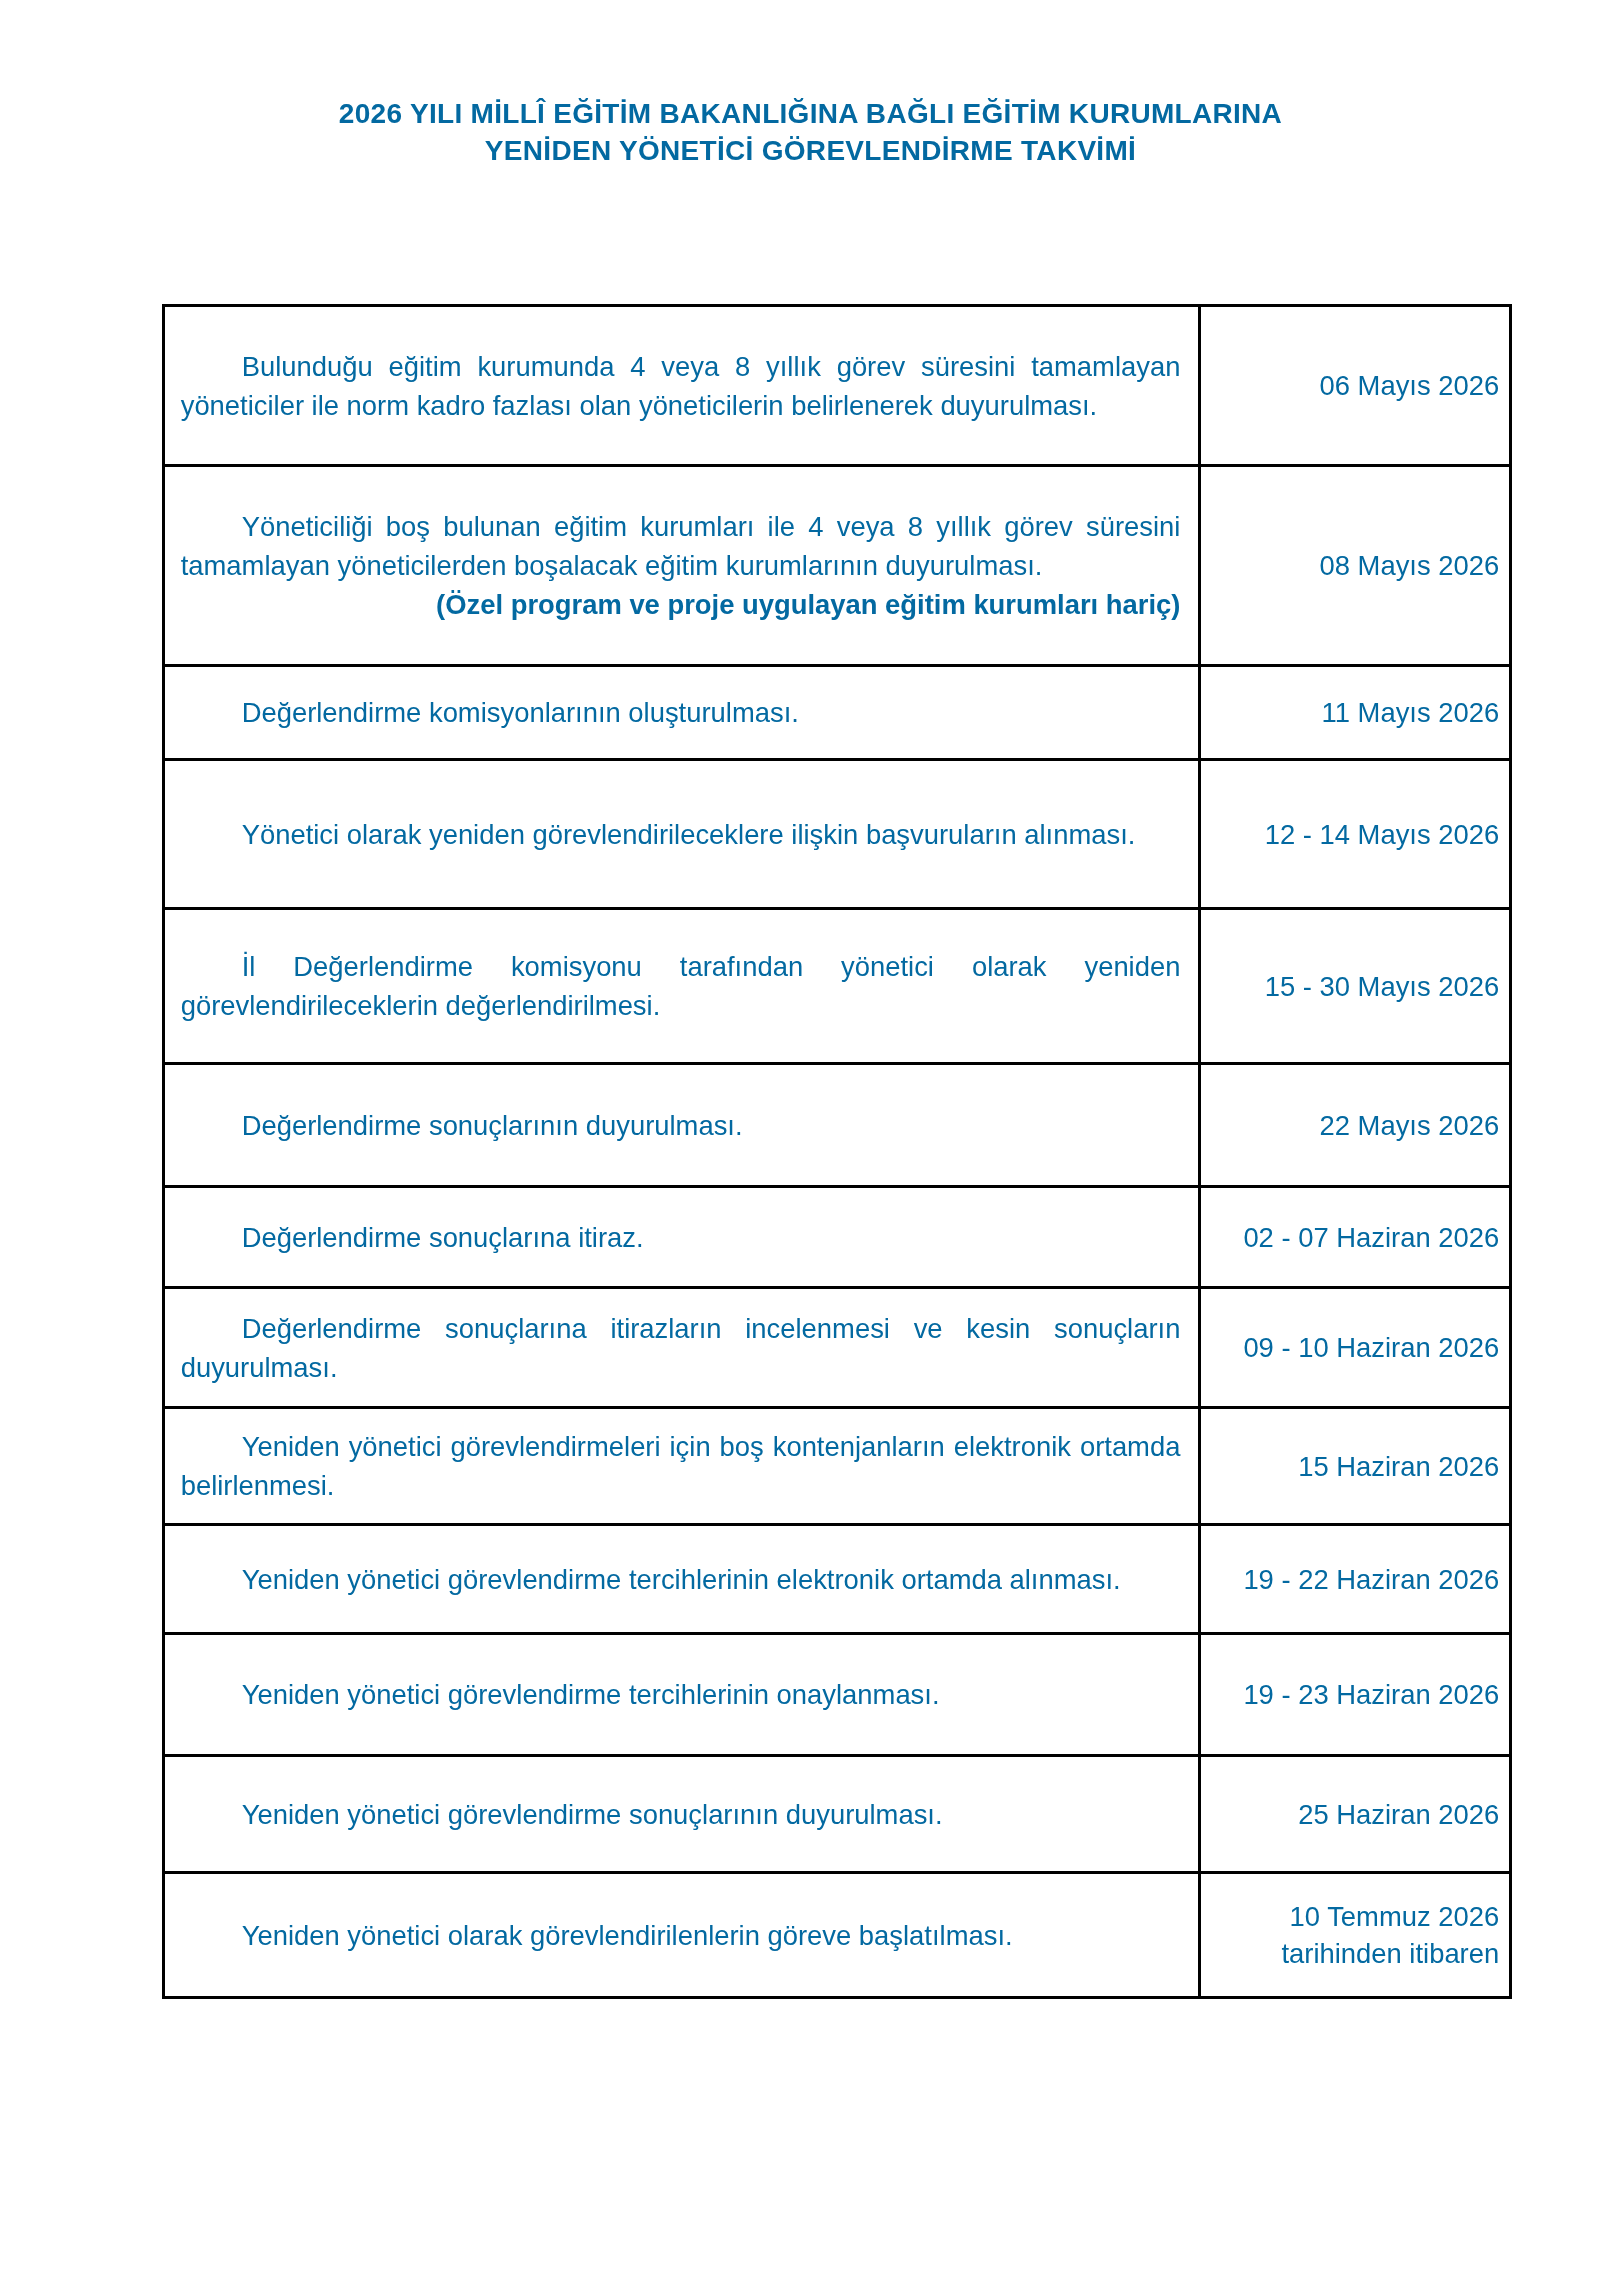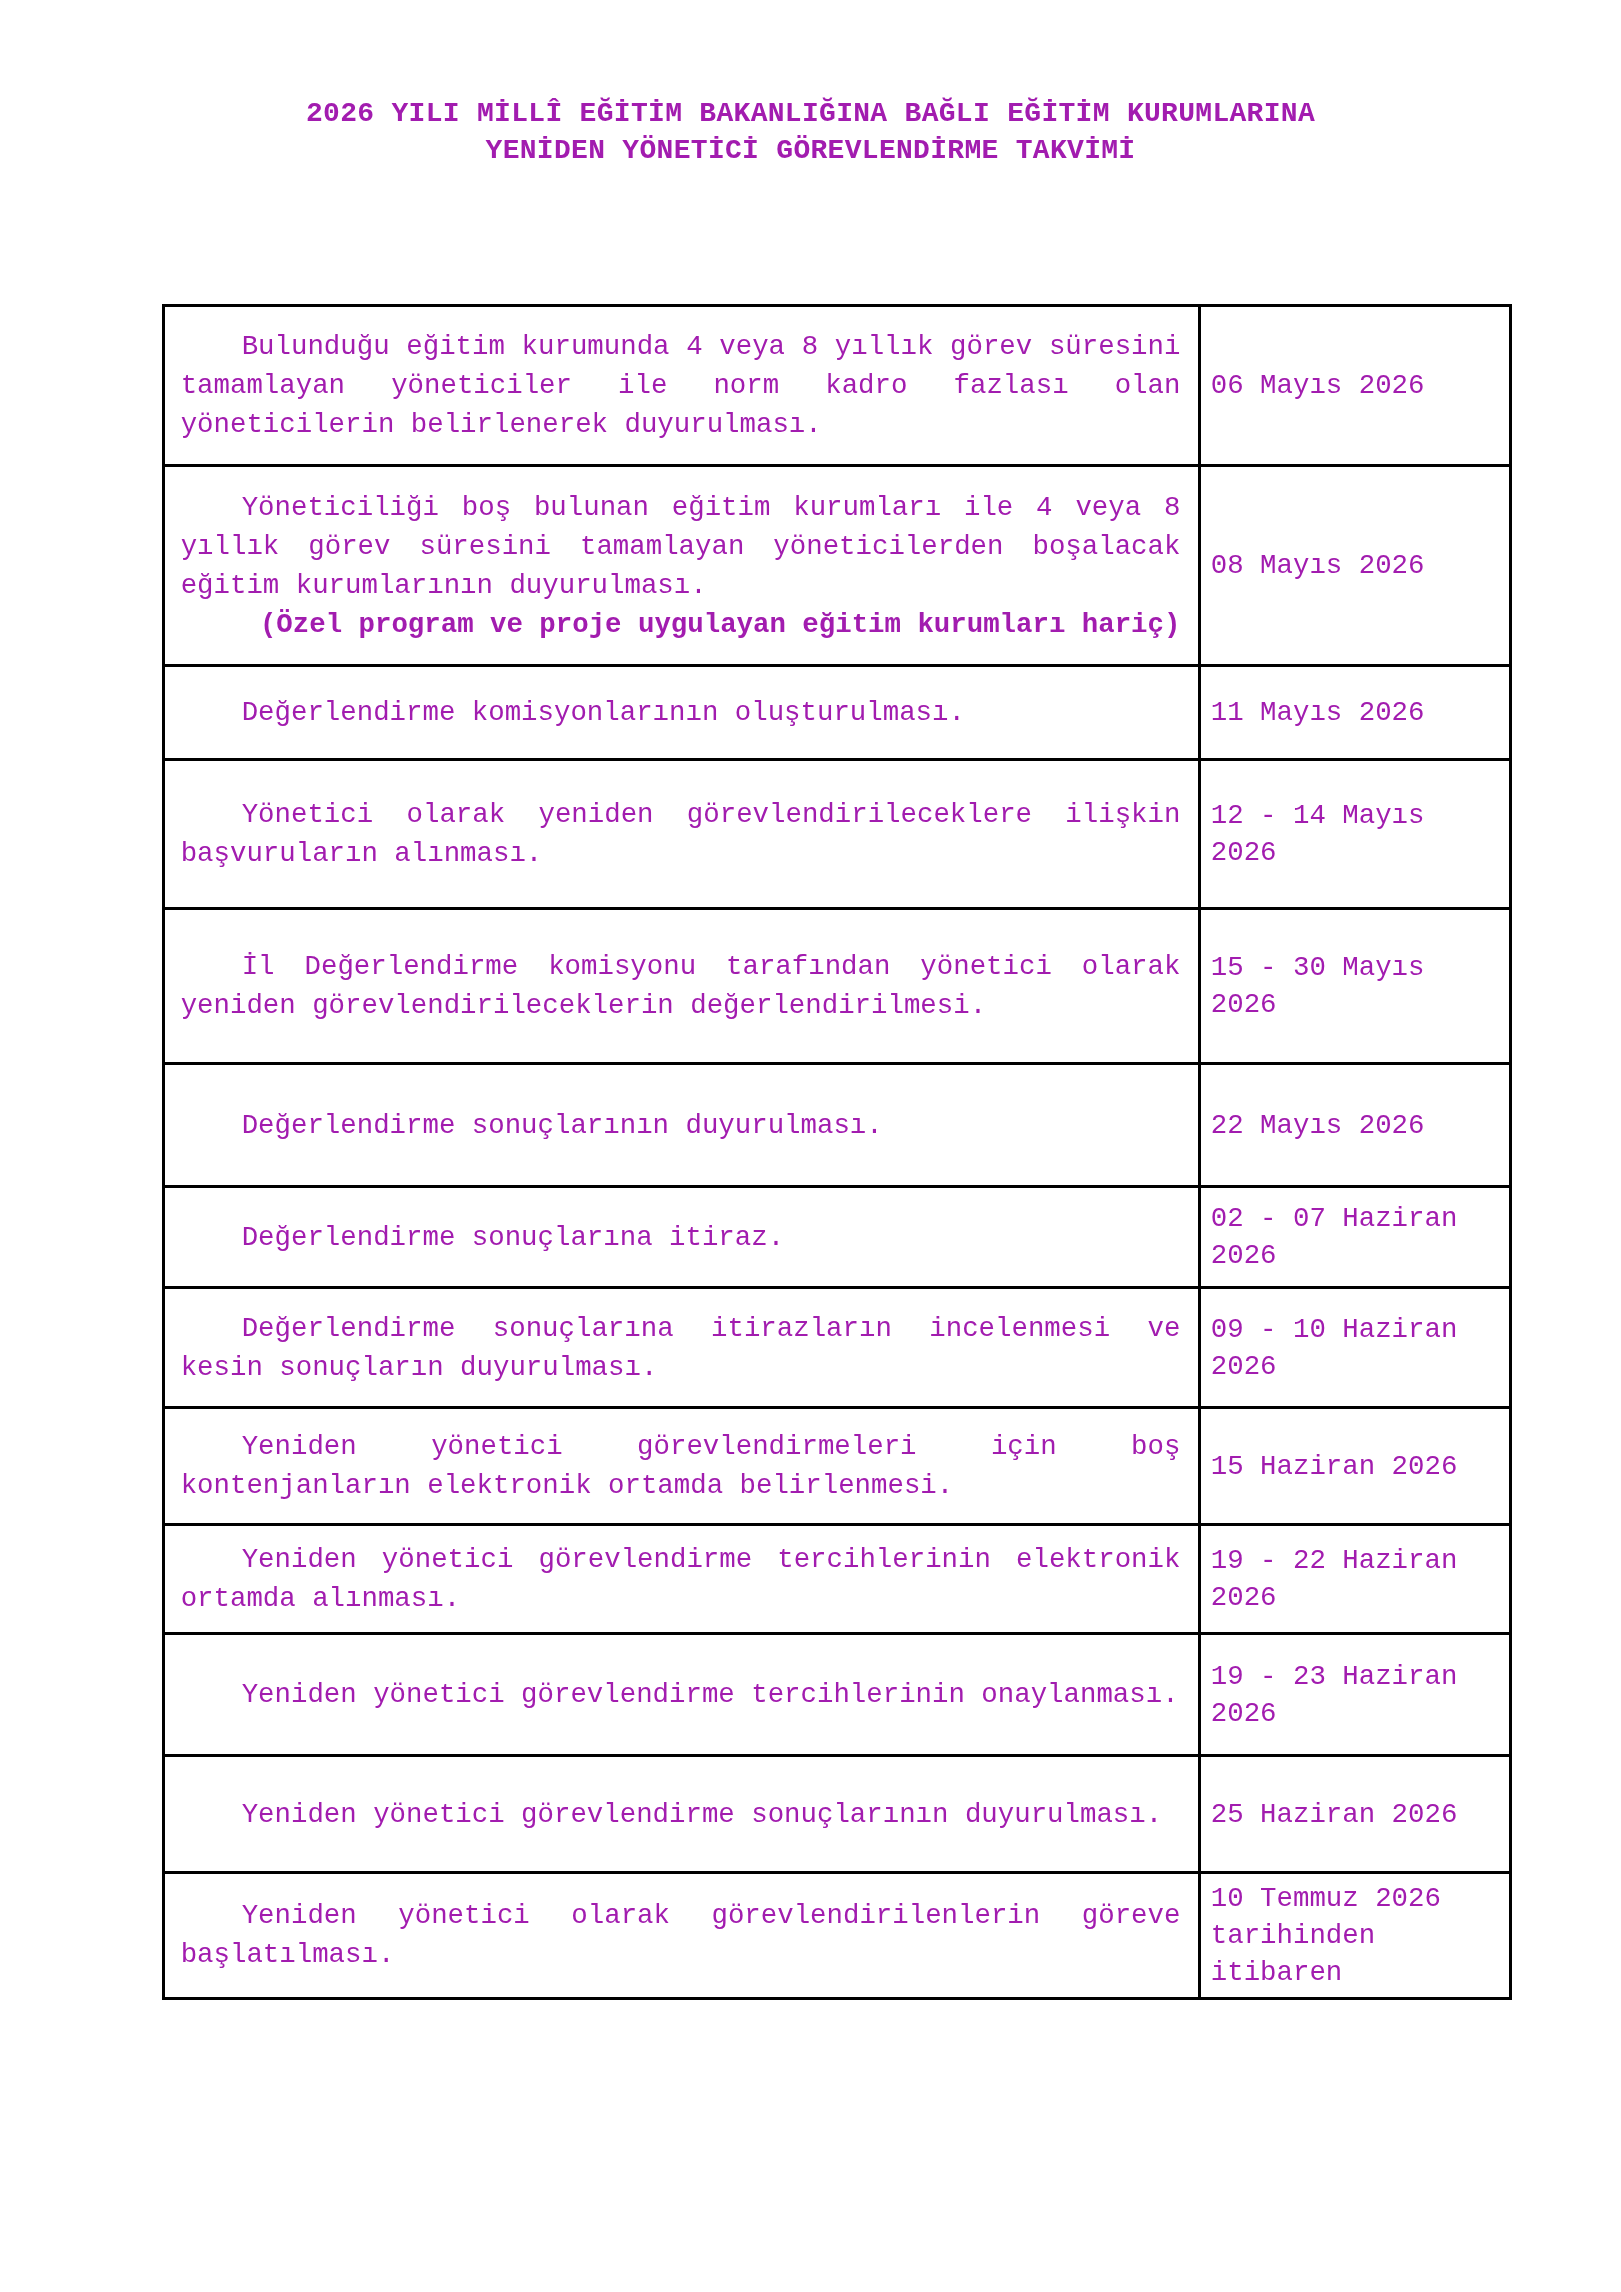--- a/index.html
+++ b/index.html
@@ -2,22 +2,22 @@
 <html lang="tr"><head>
 <meta charset="utf-8">
 <style>
   * { margin: 0; padding: 0; box-sizing: border-box; }
   html, body { background: #ffffff; }
   .page {
     position: relative;
     width: 1621px;
     height: 2293px;
     background: #ffffff;
-    color: #a21caf;
-    font-family: Liberation Mono, monospace;
+    color: #0369a1;
+    font-family: Liberation Sans, sans-serif;
     overflow: hidden;
   }
   .title {
     position: absolute;
     top: 95px;
     left: 0;
     width: 100%;
     text-align: center;
     font-weight: bold;
     font-size: 28px;
@@ -44,21 +44,21 @@
     text-align: justify;
     text-indent: 61px;
     line-height: 39px;
   }
   td.task .note {
     font-weight: bold;
     text-align: right;
     line-height: 39px;
   }
   td.date {
-    text-align: left;
+    text-align: right;
     padding: 5.9px 9.8px;
     line-height: 37px;
   }
   
   tr.h1  td { height: 160px; }
   tr.h2  td { height: 200px; }
   tr.h3  td { height: 94px; }
   tr.h4  td { height: 149px; }
   tr.h5  td { height: 155px; }
   tr.h6  td { height: 123px; }

